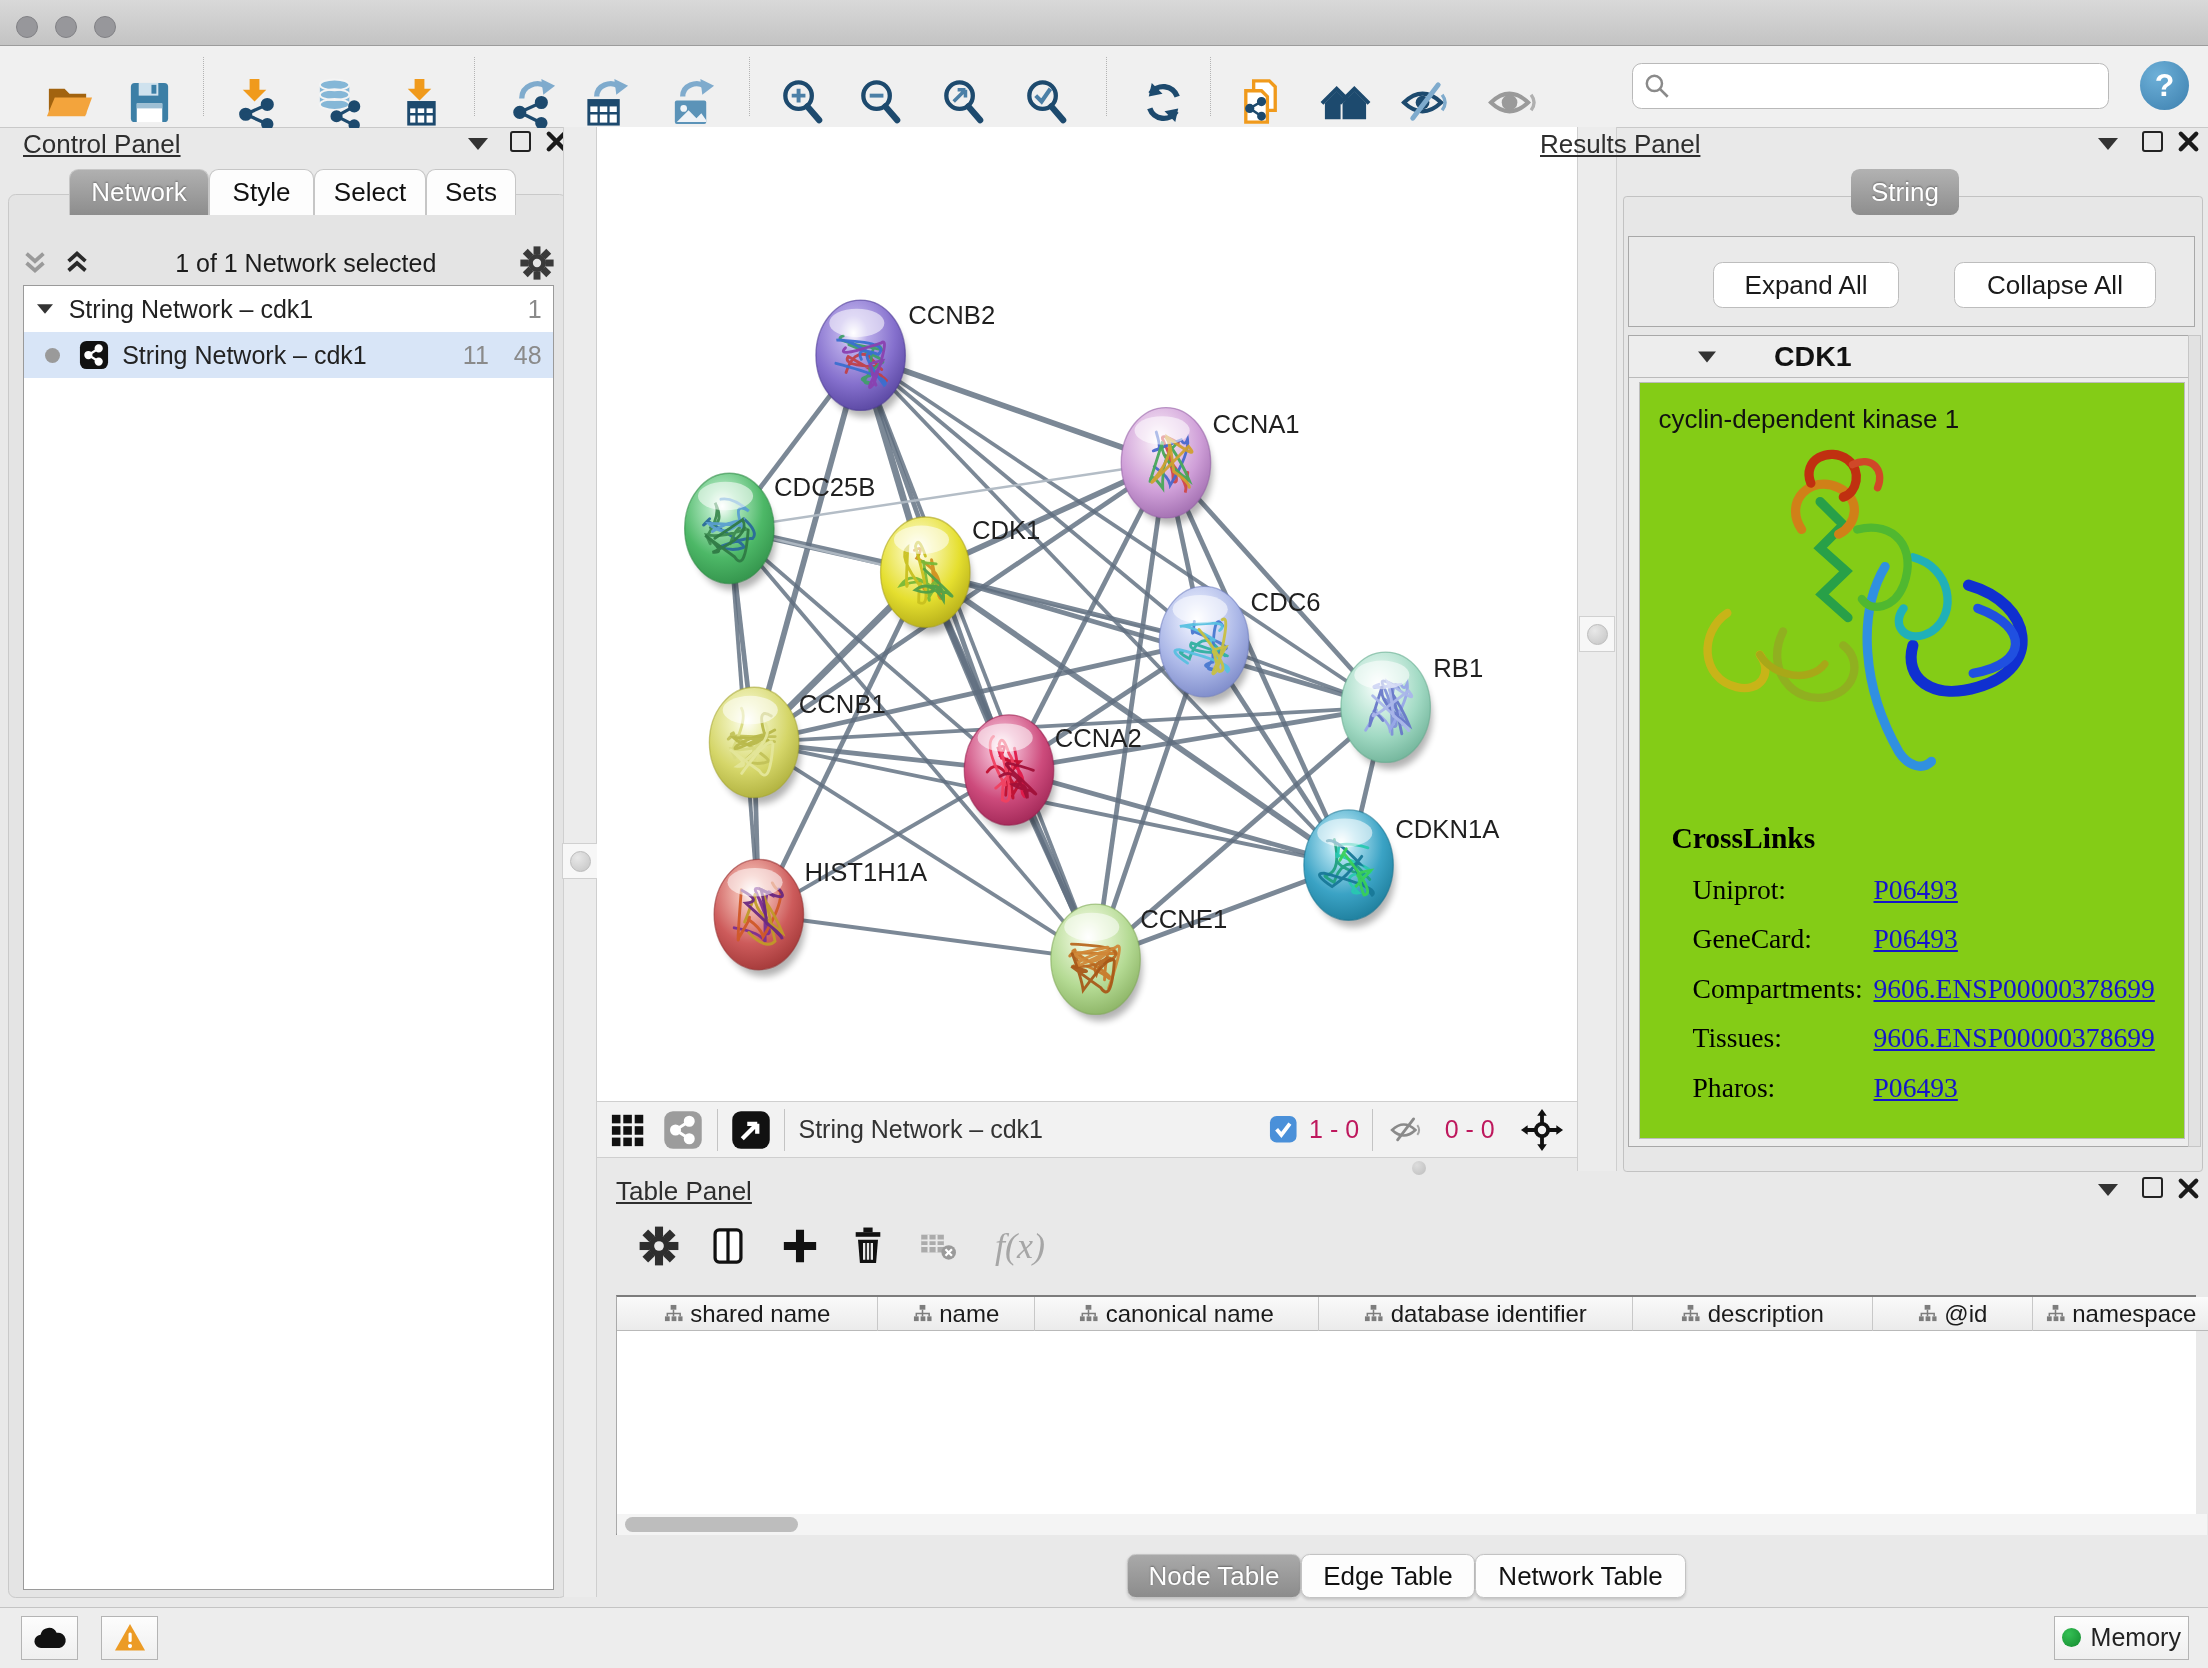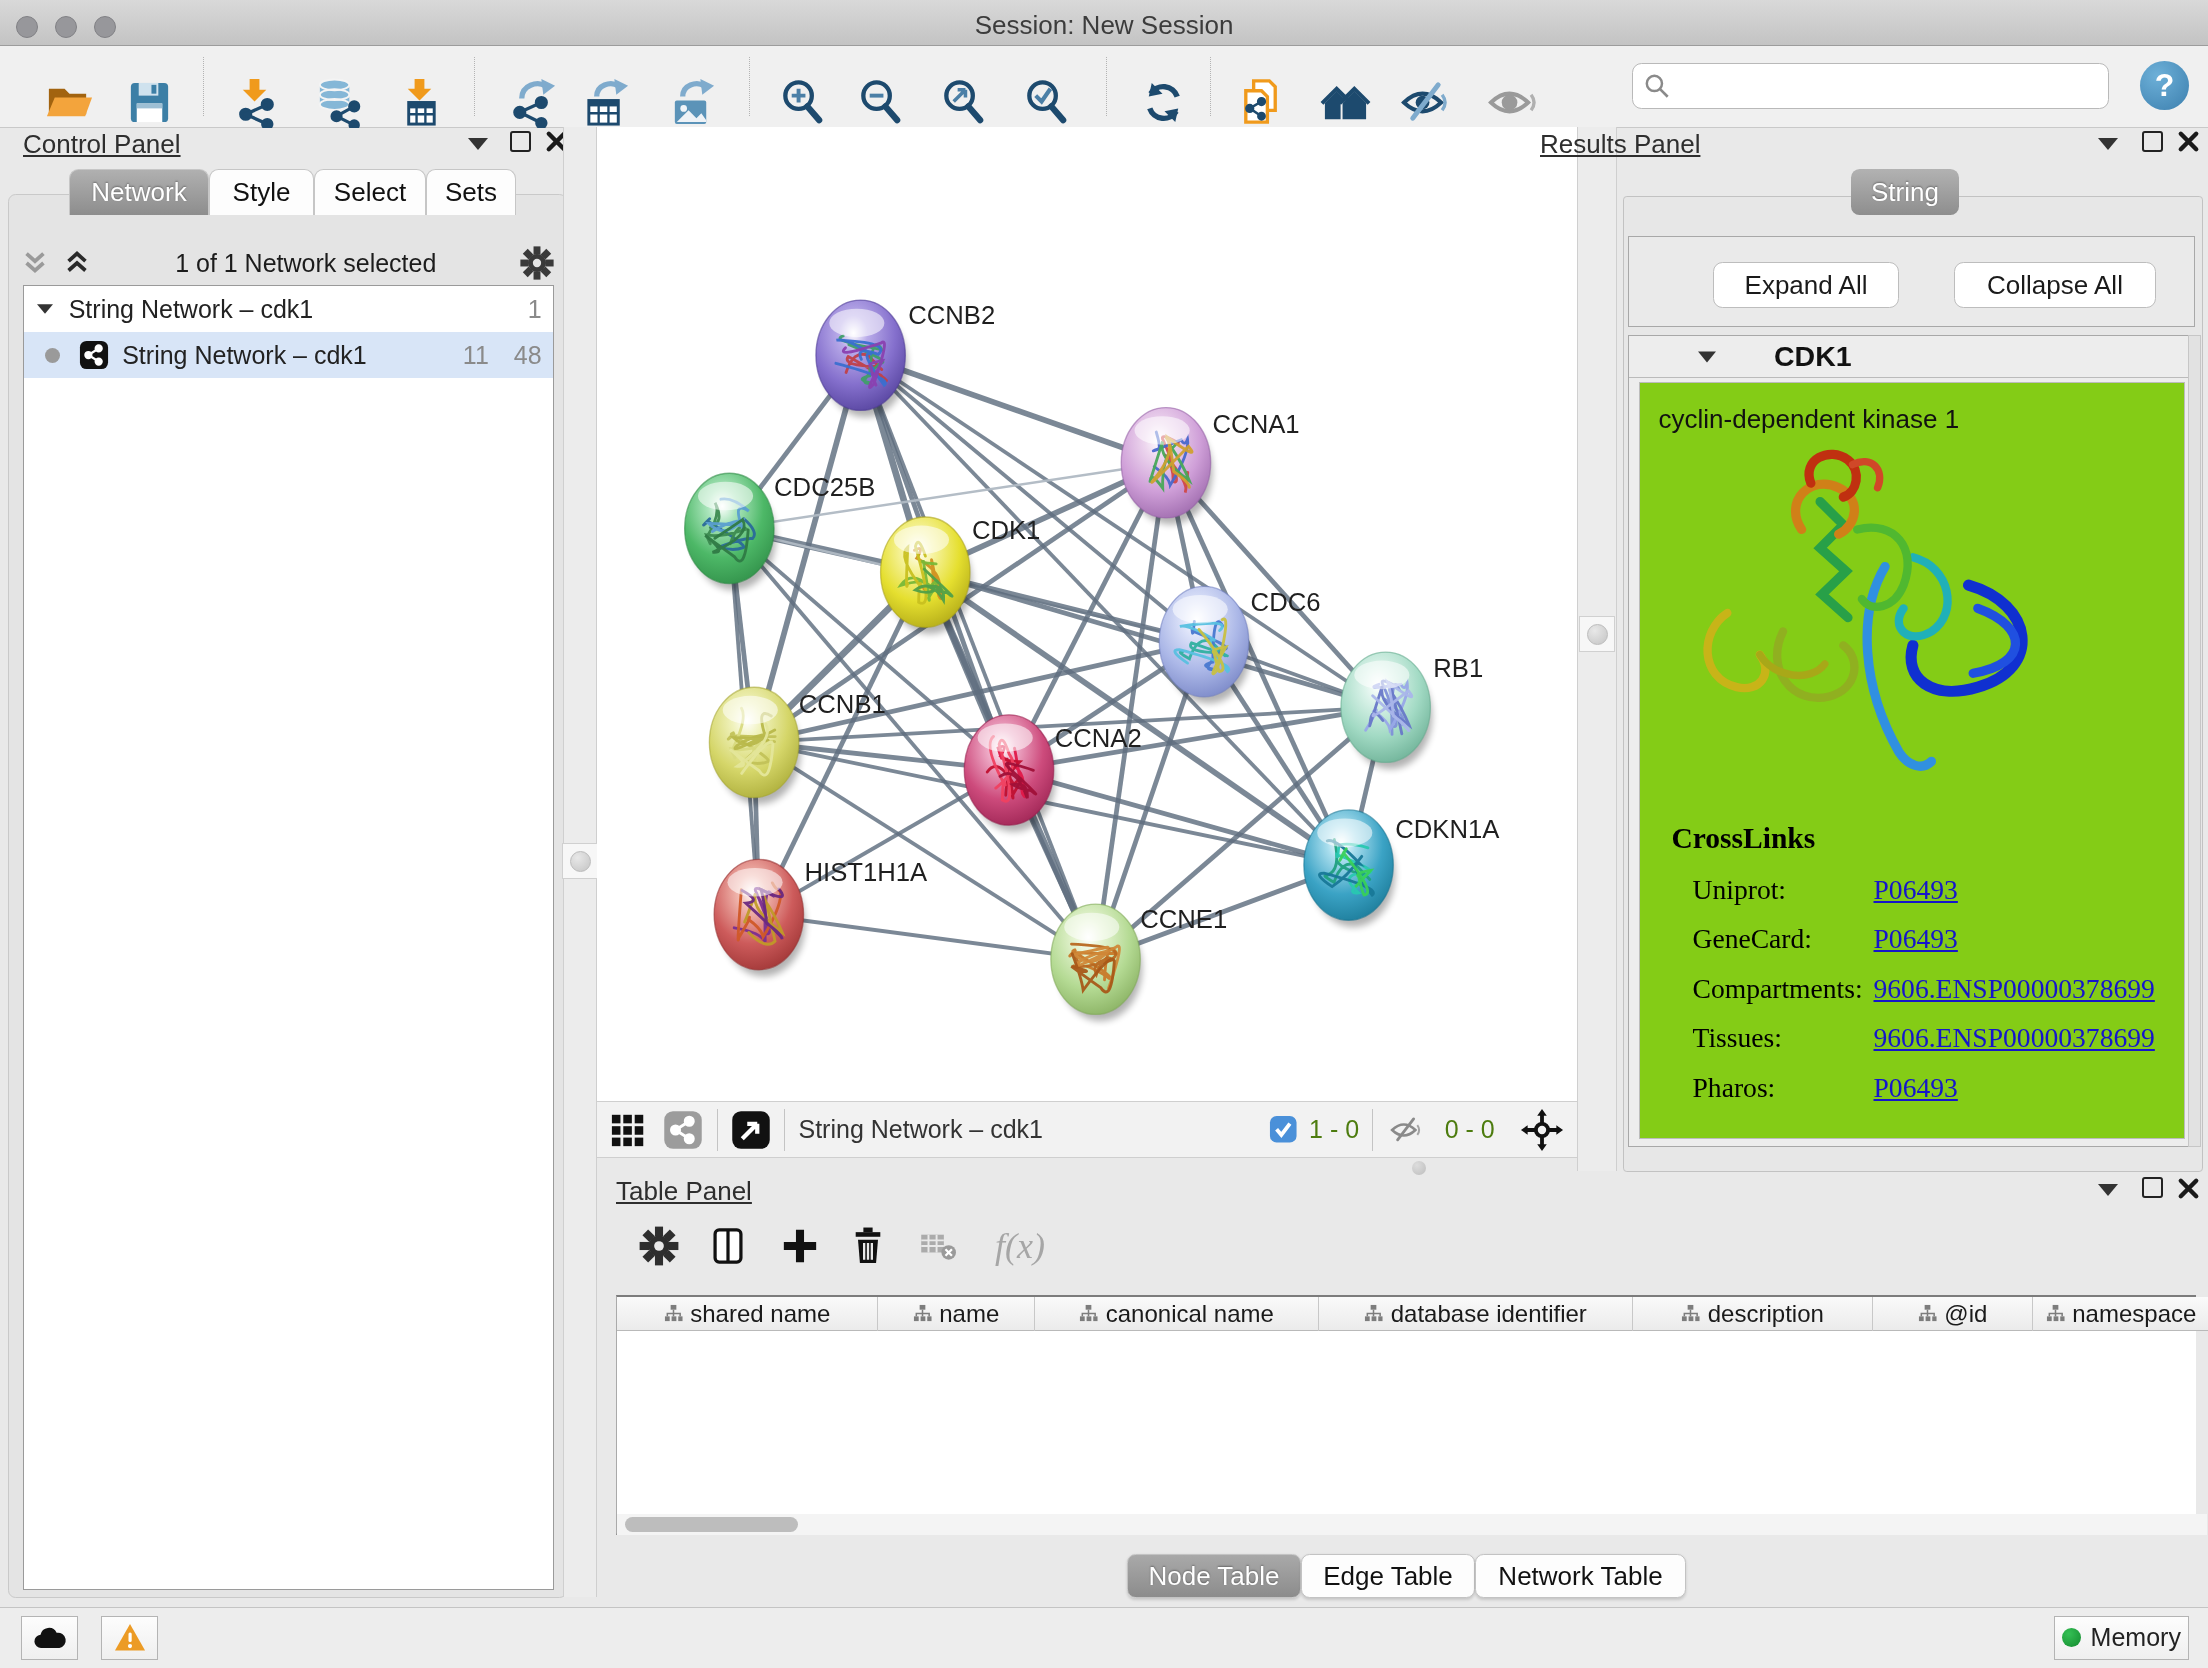--- a/index.html
+++ b/index.html
@@ -54,21 +54,21 @@
            display:flex;align-items:center;justify-content:center;}
   .vhandle::after{content:"";width:19px;height:19px;border-radius:50%;
                   background:radial-gradient(circle at 35% 30%,#e8e8e8,#c4c4c4);border:1px solid #bbb;}
 
   
   .net-canvas{position:absolute;left:597px;top:127px;width:980px;height:974px;background:#fff;}
   .nv-bar{position:absolute;left:597px;top:1101px;width:980px;height:57px;background:#f2f2f2;
           border-top:1px solid #cfcfcf;border-bottom:1px solid #cfcfcf;display:flex;align-items:center;}
   .nv-sep{height:42px;border-left:1px solid #c4c4c4;margin:0 13.3px;}
   .nv-name{font-size:25px;color:#333;}
-  .nv-ind{color:#4d7c0f;font-size:25px;}
+  .nv-ind{color:#be185d;font-size:25px;}
   .splitdot{position:absolute;left:1412px;top:1161px;width:14.3px;height:14.3px;border-radius:50%;
             background:radial-gradient(circle at 35% 30%,#ddd,#bdbdbd);}
 
   
   .rp-header{position:absolute;left:1540px;top:129px;}
   .rp-well{position:absolute;left:1623px;top:196px;width:580px;height:976px;background:#e7e7e7;
            border:1px solid #c2c2c2;border-radius:3.8px;}
   .string-tab{position:absolute;left:1851px;top:169px;width:108px;height:46px;border-radius:8.6px;
               background:linear-gradient(#b2b2b2,#8e8e8e);color:#fff;display:flex;align-items:center;
               justify-content:center;font-size:26px;text-shadow:0 -1px 1.9px rgba(0,0,0,.35);z-index:3;}
@@ -115,21 +115,20 @@
 </style>
 </head>
 <body>
 
 <div class="window">
 
   <div class="titlebar">
     <div class="tl" style="left:16px"></div>
     <div class="tl" style="left:55px"></div>
     <div class="tl" style="left:94px"></div>
-    <div class="win-title">Session: New Session</div>
   </div>
 
   <div class="toolbar">
     <div class="tbtn" style="left:42px">
       <svg width="51" height="51" viewBox="0 0 52 52">
         <path d="M6 12 L22 12 L27 17 L44 17 L44 38 L6 38 Z" fill="#a2630f"></path>
         <path d="M12 21 L50 21 L43 40 L4 40 Z" fill="#f3a43c"></path>
       </svg>
     </div>
     <div class="tbtn" style="left:123px">

